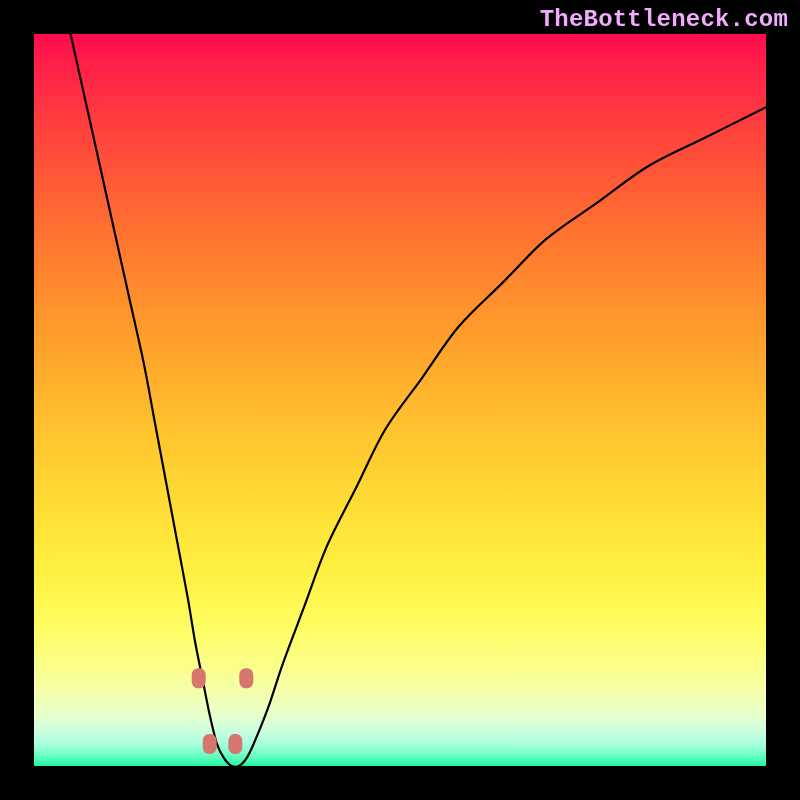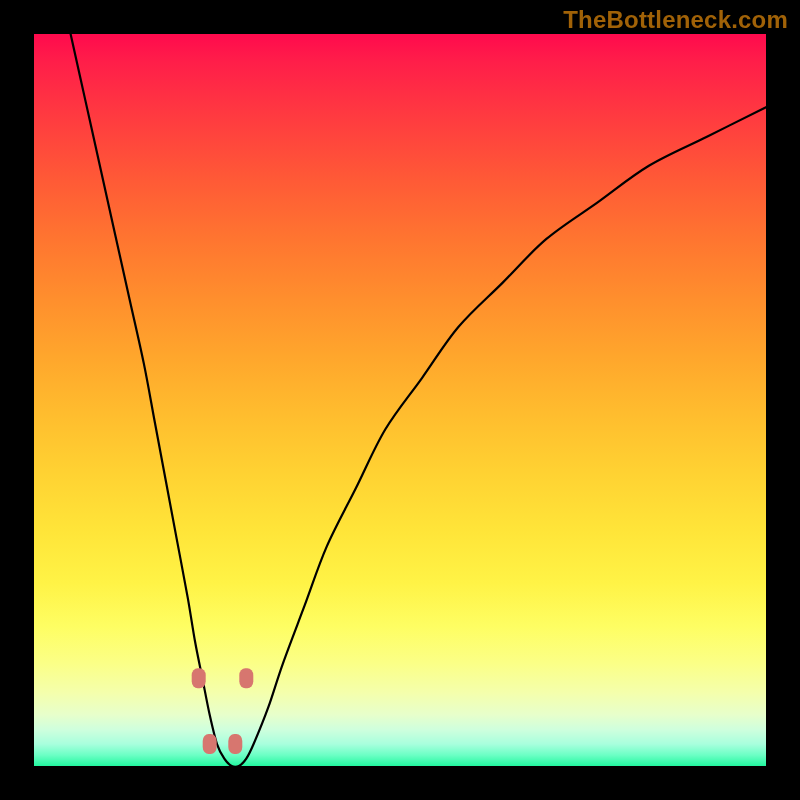--- a/index.html
+++ b/index.html
@@ -40,24 +40,24 @@
       #e7ffcb 93%,
       #cfffdd 95%,
       #a8ffdd 97%,
       #6cffc5 98.5%,
       #22f79f 100%);
   }
   .watermark {
     position: absolute;
     top: 6px;
     right: 12px;
-    font-family: Liberation Sans, sans-serif;
+    font-family: Liberation Mono, monospace;
     font-size: 24px;
     font-weight: 600;
-    color: #a16207;
+    color: #f0abfc;
     letter-spacing: 0.2px;
     user-select: none;
   }
   svg.curve {
     position: absolute;
     left: 0;
     top: 0;
     width: 732px;
     height: 732px;
   }

